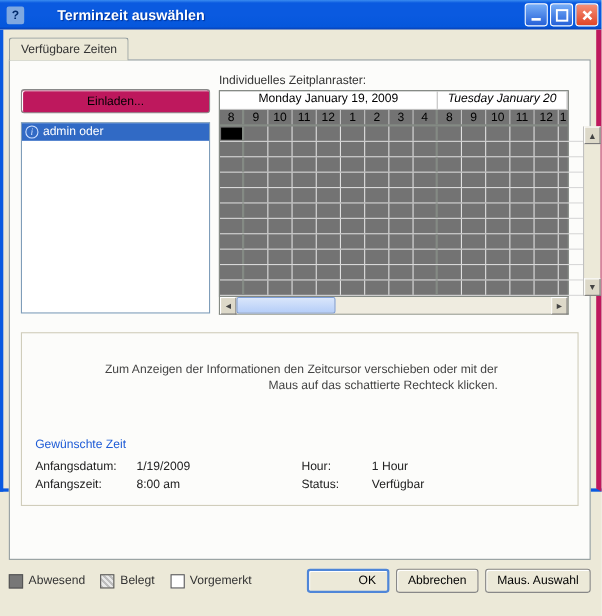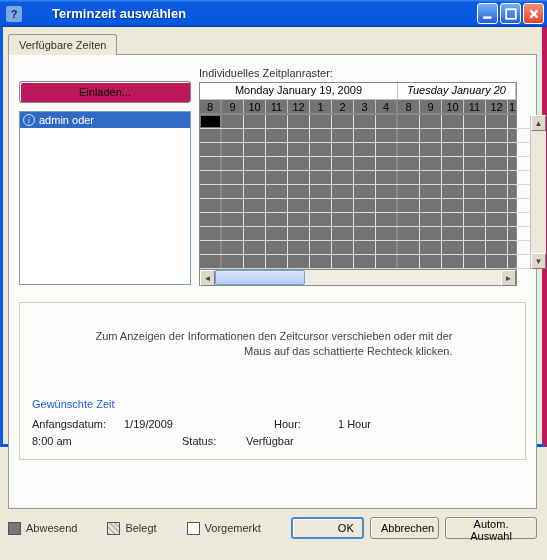--- a/index.html
+++ b/index.html
@@ -229,21 +229,21 @@
   .kv { display:flex; font-size:11px; line-height:1.5; color:#222;}
   .kvl { display:flex;justify-content:flex-end; }
   .klabel1 { width:92px; }
   .kval1 { width:150px; }
   .klabel2 { width:64px; }
   .kval2 { }
   .bottombar {
     margin-top:8px;
     display:flex;
     align-items:center;
-    gap: 24px;
+    gap: 8px;
   }
   .legend { display:flex; align-items:center; gap:5px; margin-right:6px; font-size:11px; color:#333;}
   .swatch { width:13px; height:13px; border:1px solid #555; }
   .sw-absent { background:#777; }
   .sw-busy { background:repeating-linear-gradient(45deg,#bdbdbd,#bdbdbd 2px,#e8e8e8 2px,#e8e8e8 4px); }
   .sw-tent { background:#fff; }
   .btnrow { margin-left:auto; display:flex; gap:6px; }
   .winbtn {
     min-width:68px; height:22px;
     padding: 0 10px;
@@ -544,20 +544,21 @@
             <span class="klabel1">Anfangsdatum:</span>
             <span class="kval1">1/19/2009</span>
           </div>
           <div class="kvl">
             <span class="klabel2">Hour:</span>
             <span class="kval2">1 Hour</span>
           </div>
         </div>
         <div class="kv">
           <div class="kvl">
+            <span class="klabel1">Anfangszeit:</span>
             <span class="kval1">8:00 am</span>
           </div>
           <div class="kvl">
             <span class="klabel2">Status:</span>
             <span class="kval2">Verfügbar</span>
           </div>
         </div>
       </div>
     </div>
 
@@ -572,17 +573,17 @@
       <span class="swatch sw-busy"></span>
       <span>Belegt</span>
     </div>
     <div class="legend">
       <span class="swatch sw-tent"></span>
       <span>Vorgemerkt</span>
     </div>
     <div class="btnrow">
       <button class="winbtn default">OK</button>
       <button class="winbtn">Abbrechen</button>
-      <button class="winbtn">Autom. Auswahl</button>
+      <button class="winbtn">Maus. Auswahl</button>
     </div>
   </div>
 
 </div>
 
 </body></html>

